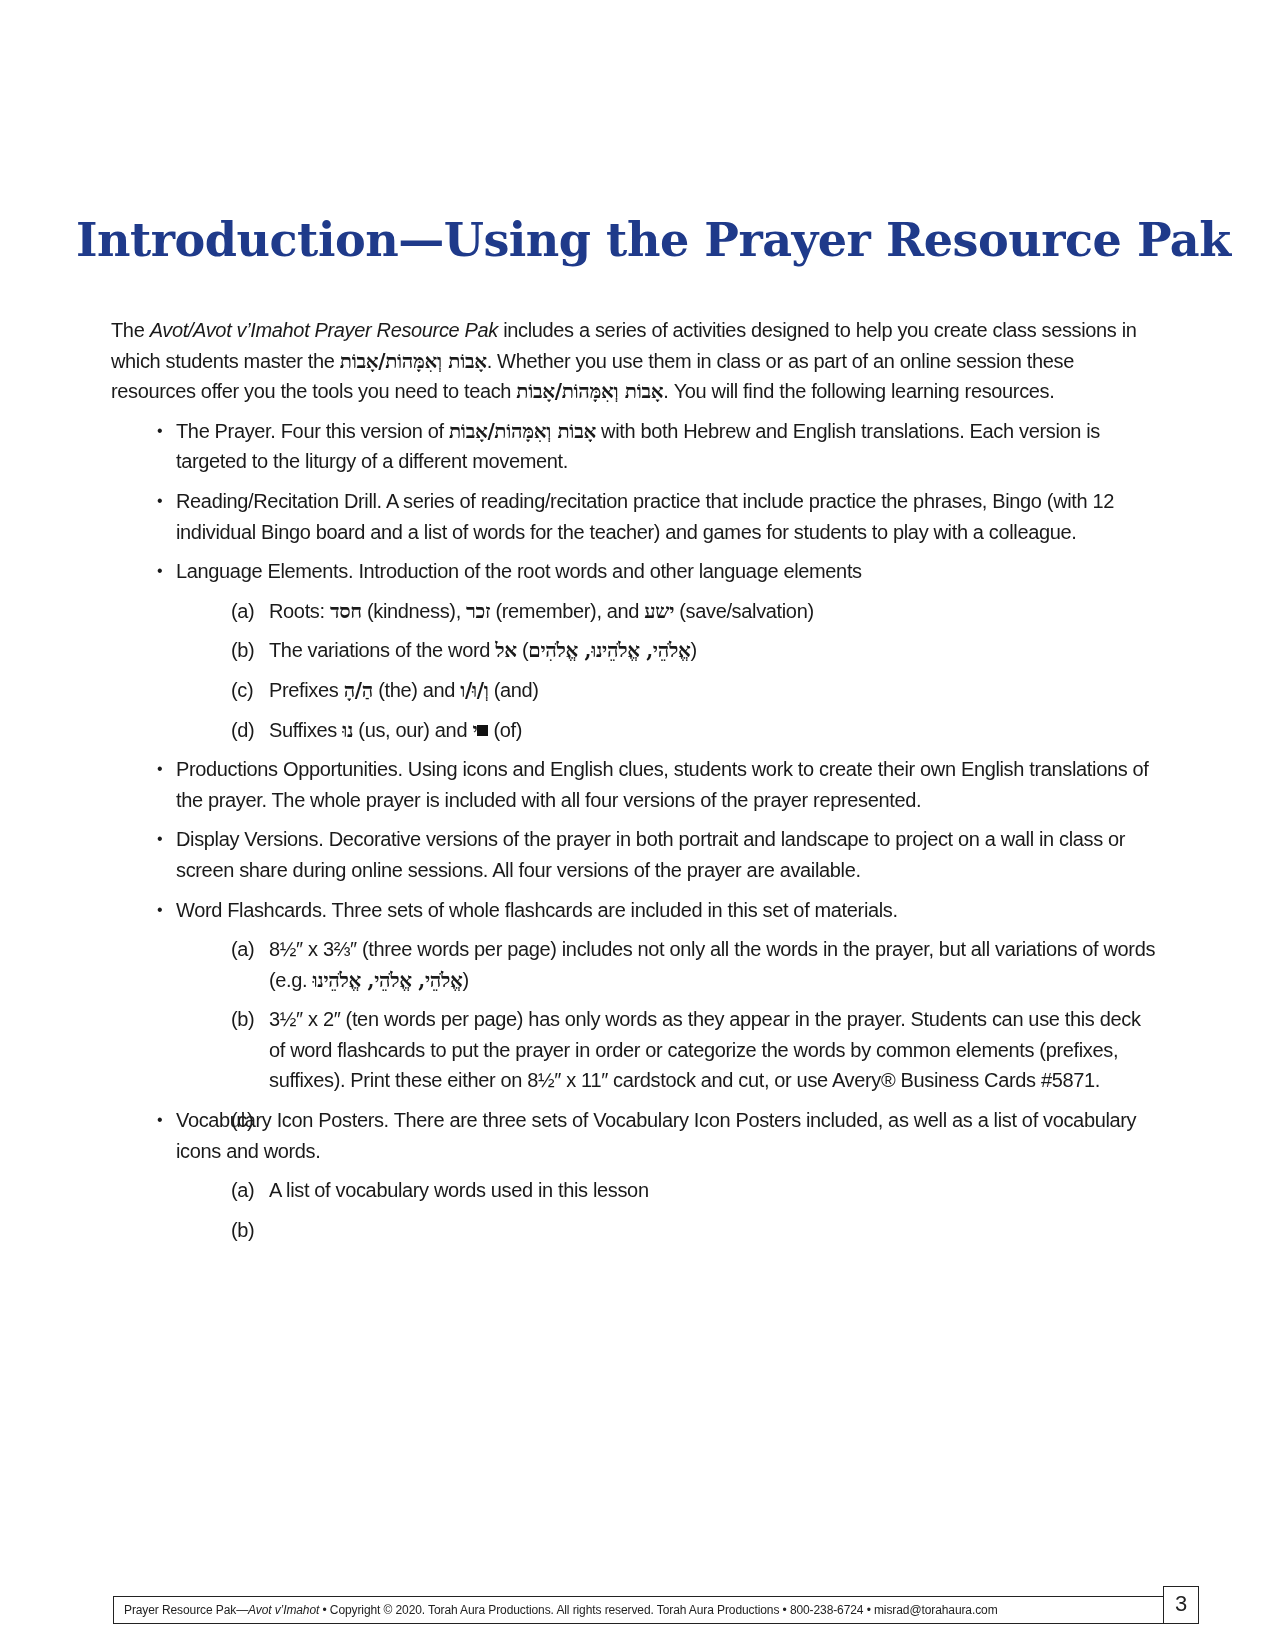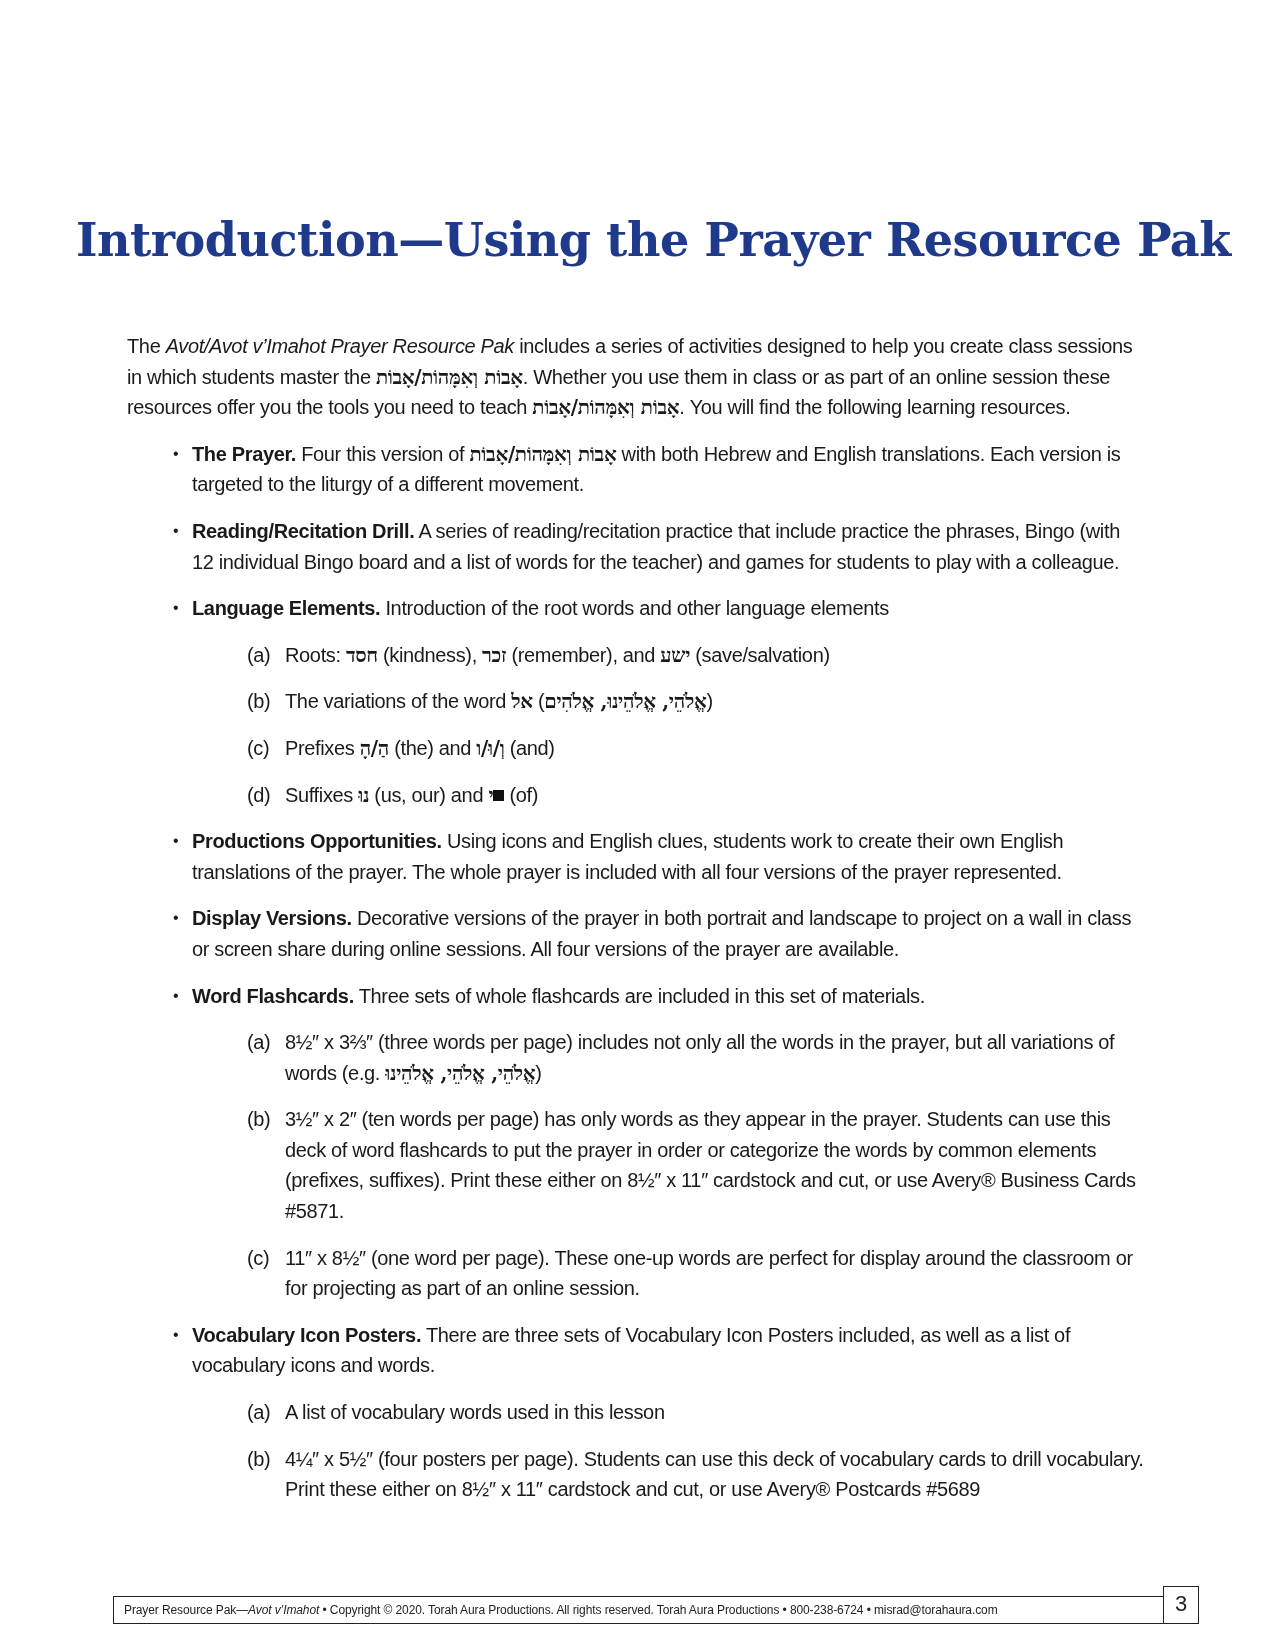--- a/index.html
+++ b/index.html
@@ -10,33 +10,33 @@
   .title {
     position: absolute; left: 76px; top: 212px; margin: 0;
     font-family: "DejaVu Serif", serif; font-weight: bold;
     font-size: 47px; letter-spacing: -0.5px; color: #1f3a8a;
     white-space: nowrap; transform: scaleX(0.98); transform-origin: left center;
   }
   .content {
     position: absolute; left: 111px; top: 315px; width: 1050px;
     font-size: 20px; line-height: 30.6px; letter-spacing: -0.35px;
   }
-  .content p { margin: 16px; }
+  .content p { margin: 0; }
   .heb {
     font-family: "DejaVu Serif", serif; font-weight: bold; direction: rtl;
     unicode-bidi: isolate; font-size: 20px;
   }
   .intro { margin-bottom: 9px !important; }
   .bullet {
     position: relative; padding-left: 65px; margin-bottom: 9px !important;
   }
   .bullet .dot {
     position: absolute; left: 46px; top: 0; font-size: 16px;
   }
-  .bullet b { font-weight: bold; }
+  .bullet b { font-weight: normal; }
   .sub {
     position: relative; padding-left: 158px; margin-bottom: 9px !important;
   }
   .sub .letter { position: absolute; left: 120px; top: 0; }
   .plain { padding-left: 47px; margin-bottom: 9px !important; }
   .sq { display: inline-block; width: 11px; height: 11px; background: #111; vertical-align: 1px; }
   .footer {
     position: absolute; left: 113px; top: 1596px; width: 1082px; height: 28px;
     border: 1.5px solid #222; box-sizing: border-box;
     font-size: 12px; line-height: 26px; padding-left: 10px; color: #222;
@@ -75,24 +75,24 @@
   <p class="bullet"><span class="dot">•</span><b>Productions Opportunities.</b><span> Using icons and English clues, students work to create their own English translations of the prayer. The whole prayer is included with all four versions of the prayer represented.</span></p>
 
   <p class="bullet"><span class="dot">•</span><b>Display Versions.</b><span> Decorative versions of the prayer in both portrait and landscape to project on a wall in class or screen share during online sessions. All four versions of the prayer are available.</span></p>
 
   <p class="bullet"><span class="dot">•</span><b>Word Flashcards.</b><span> Three sets of whole flashcards are included in this set of materials.</span></p>
 
   <p class="sub"><span class="letter">(a)</span><span>8½″ x 3⅔″ (three words per page) includes not only all the words in the prayer, but all variations of words (e.g. </span><span class="heb">אֱלֹהֵי, אֱלֹהֵי, אֱלֹהֵינוּ</span><span>)</span></p>
 
   <p class="sub"><span class="letter">(b)</span><span>3½″ x 2″ (ten words per page) has only words as they appear in the prayer. Students can use this deck of word flashcards to put the prayer in order or categorize the words by common elements (prefixes, suffixes). Print these either on 8½″ x 11″ cardstock and cut, or use Avery® Business Cards #5871.</span></p>
 
-  <p class="sub"><span class="letter">(c)</span><span>11″ x 8½″ (one word per page). These one-up words are perfect for display around the classroom or for projecting as part of an online session.</span></p>
+  <p class="sub"><span class="letter">(c)</span></p>
 
 
   <p class="bullet"><span class="dot">•</span><b>Vocabulary Icon Posters.</b><span>  There are three sets of Vocabulary Icon Posters included, as well as a list of vocabulary icons and words.</span></p>
 
   <p class="sub"><span class="letter">(a)</span><span>A list of vocabulary words used in this lesson</span></p>
 
-  <p class="sub"><span class="letter">(b)</span><span>4¼″ x 5½″ (four posters per page). Students can use this deck of vocabulary cards to drill vocabulary. Print these either on 8½″ x 11″ cardstock and cut, or use Avery® Postcards #5689</span></p>
+  <p class="sub"><span class="letter">(b)</span></p>
 </div>
 
 <div class="footer"><span>Prayer Resource Pak—</span><i>Avot v’Imahot</i><span>  •  Copyright © 2020. Torah Aura Productions. All rights reserved. Torah Aura Productions  •  800-238-6724  •  misrad@torahaura.com</span></div>
 <div class="page-num">3</div>
 
 </body></html>

